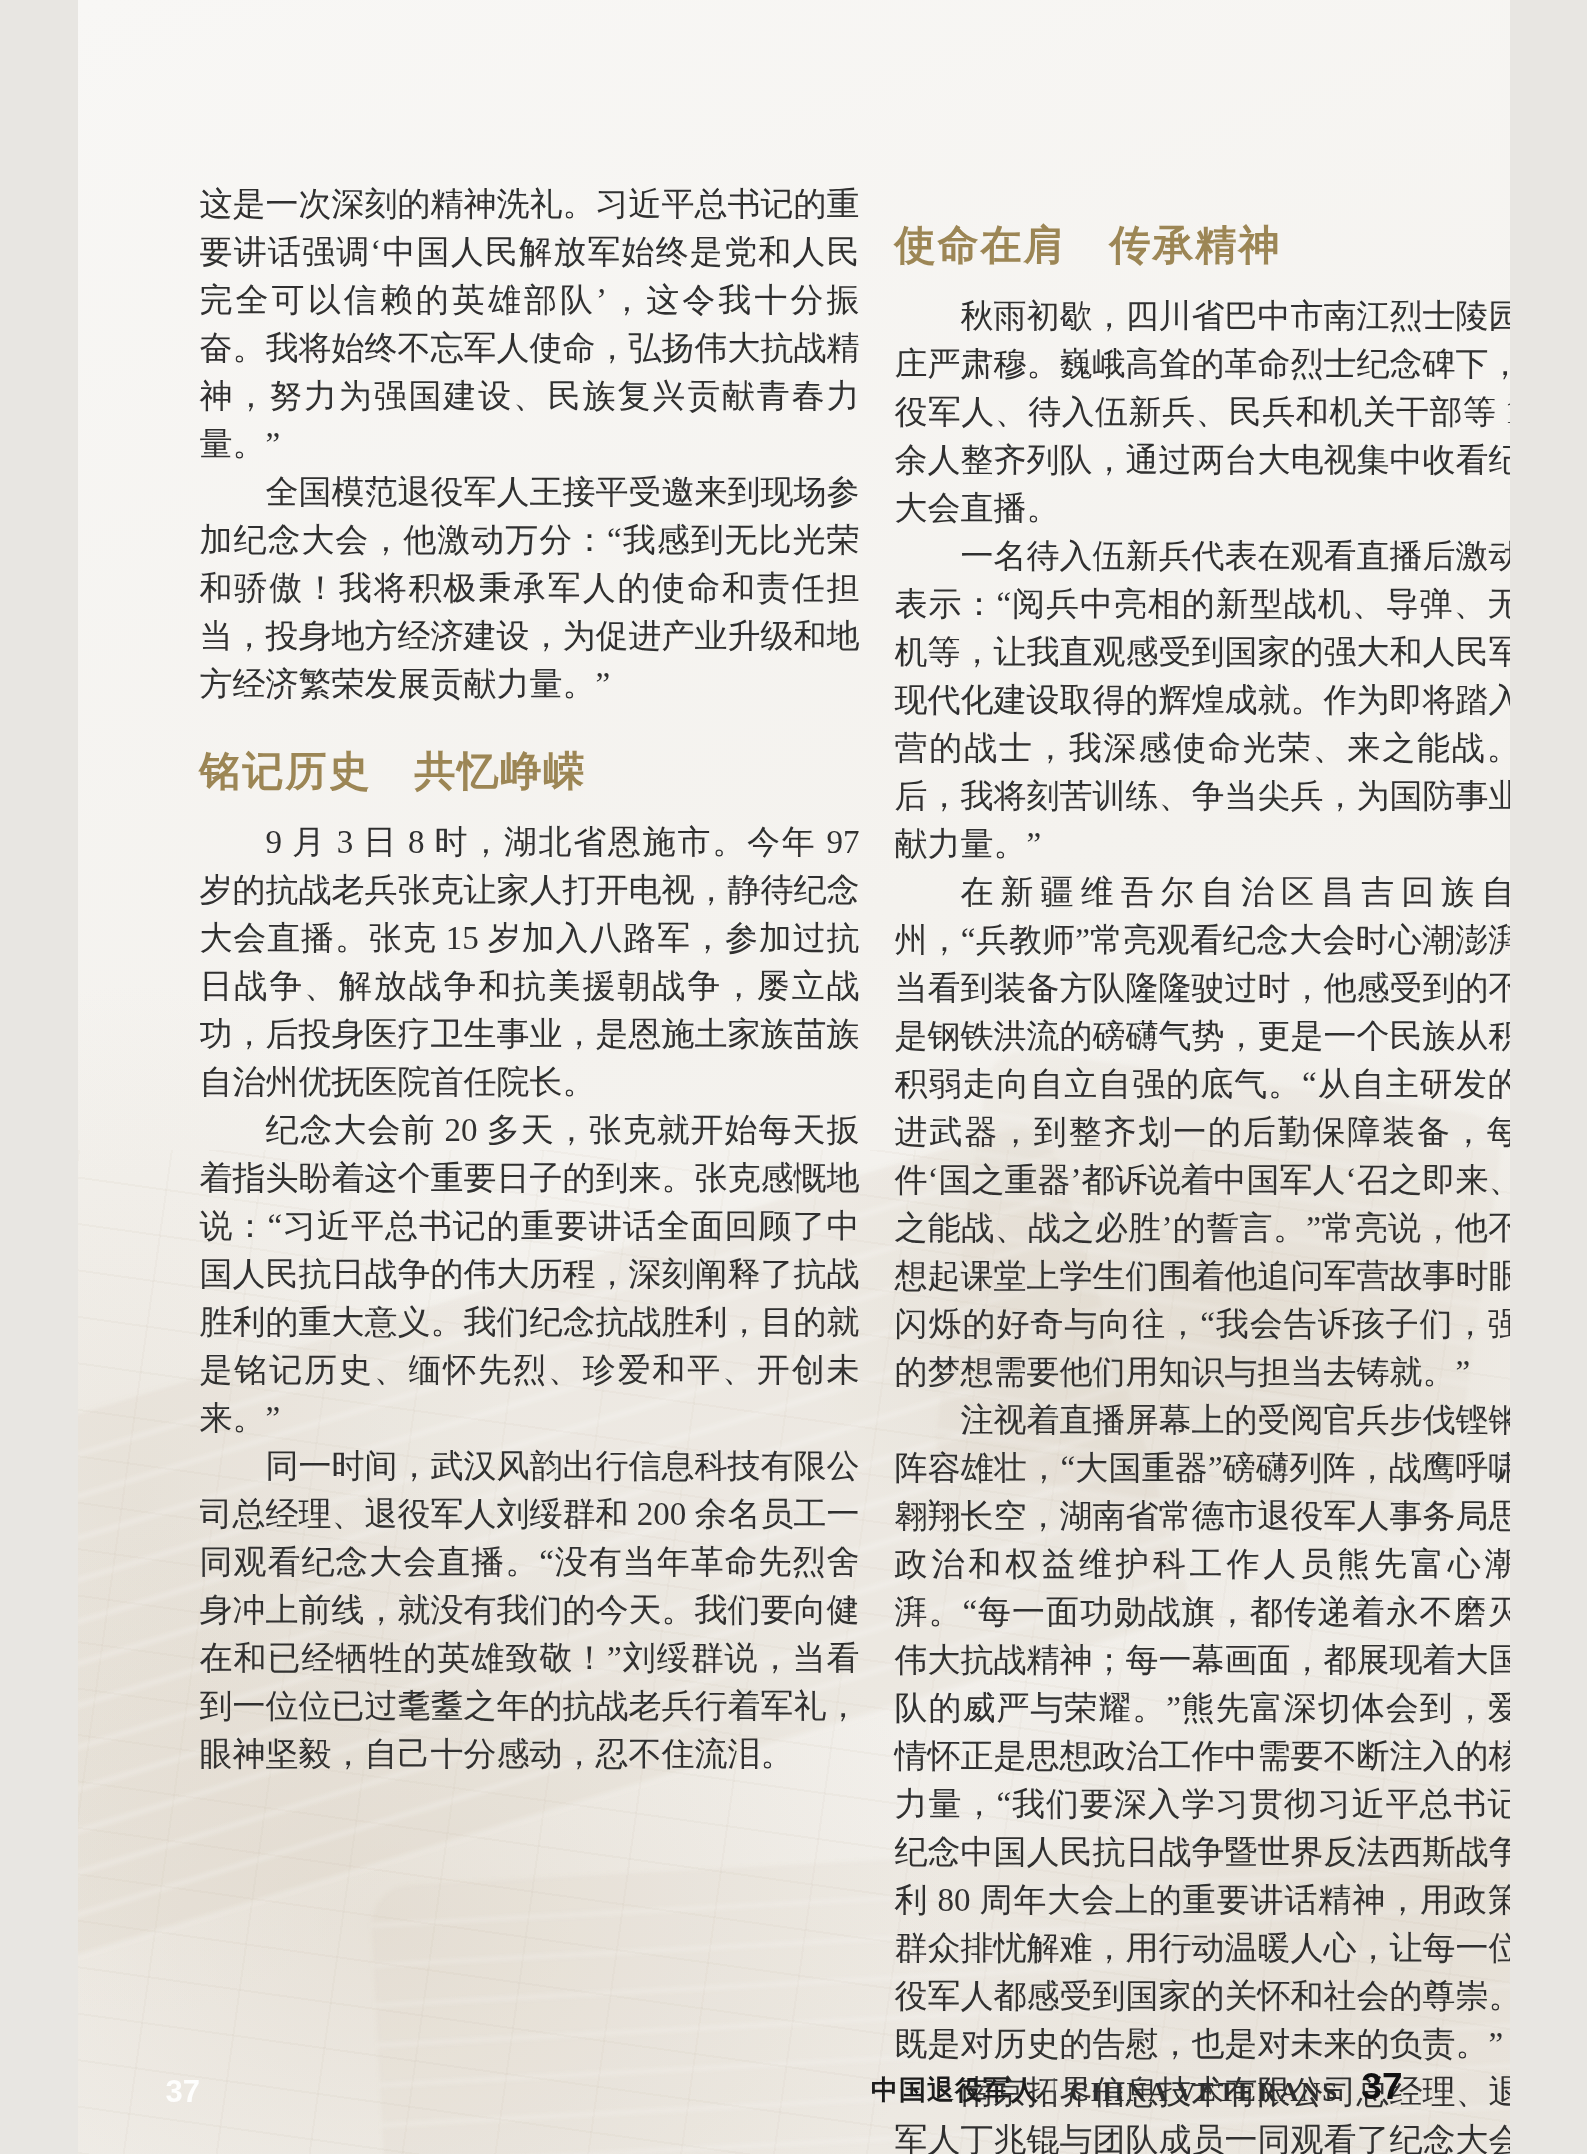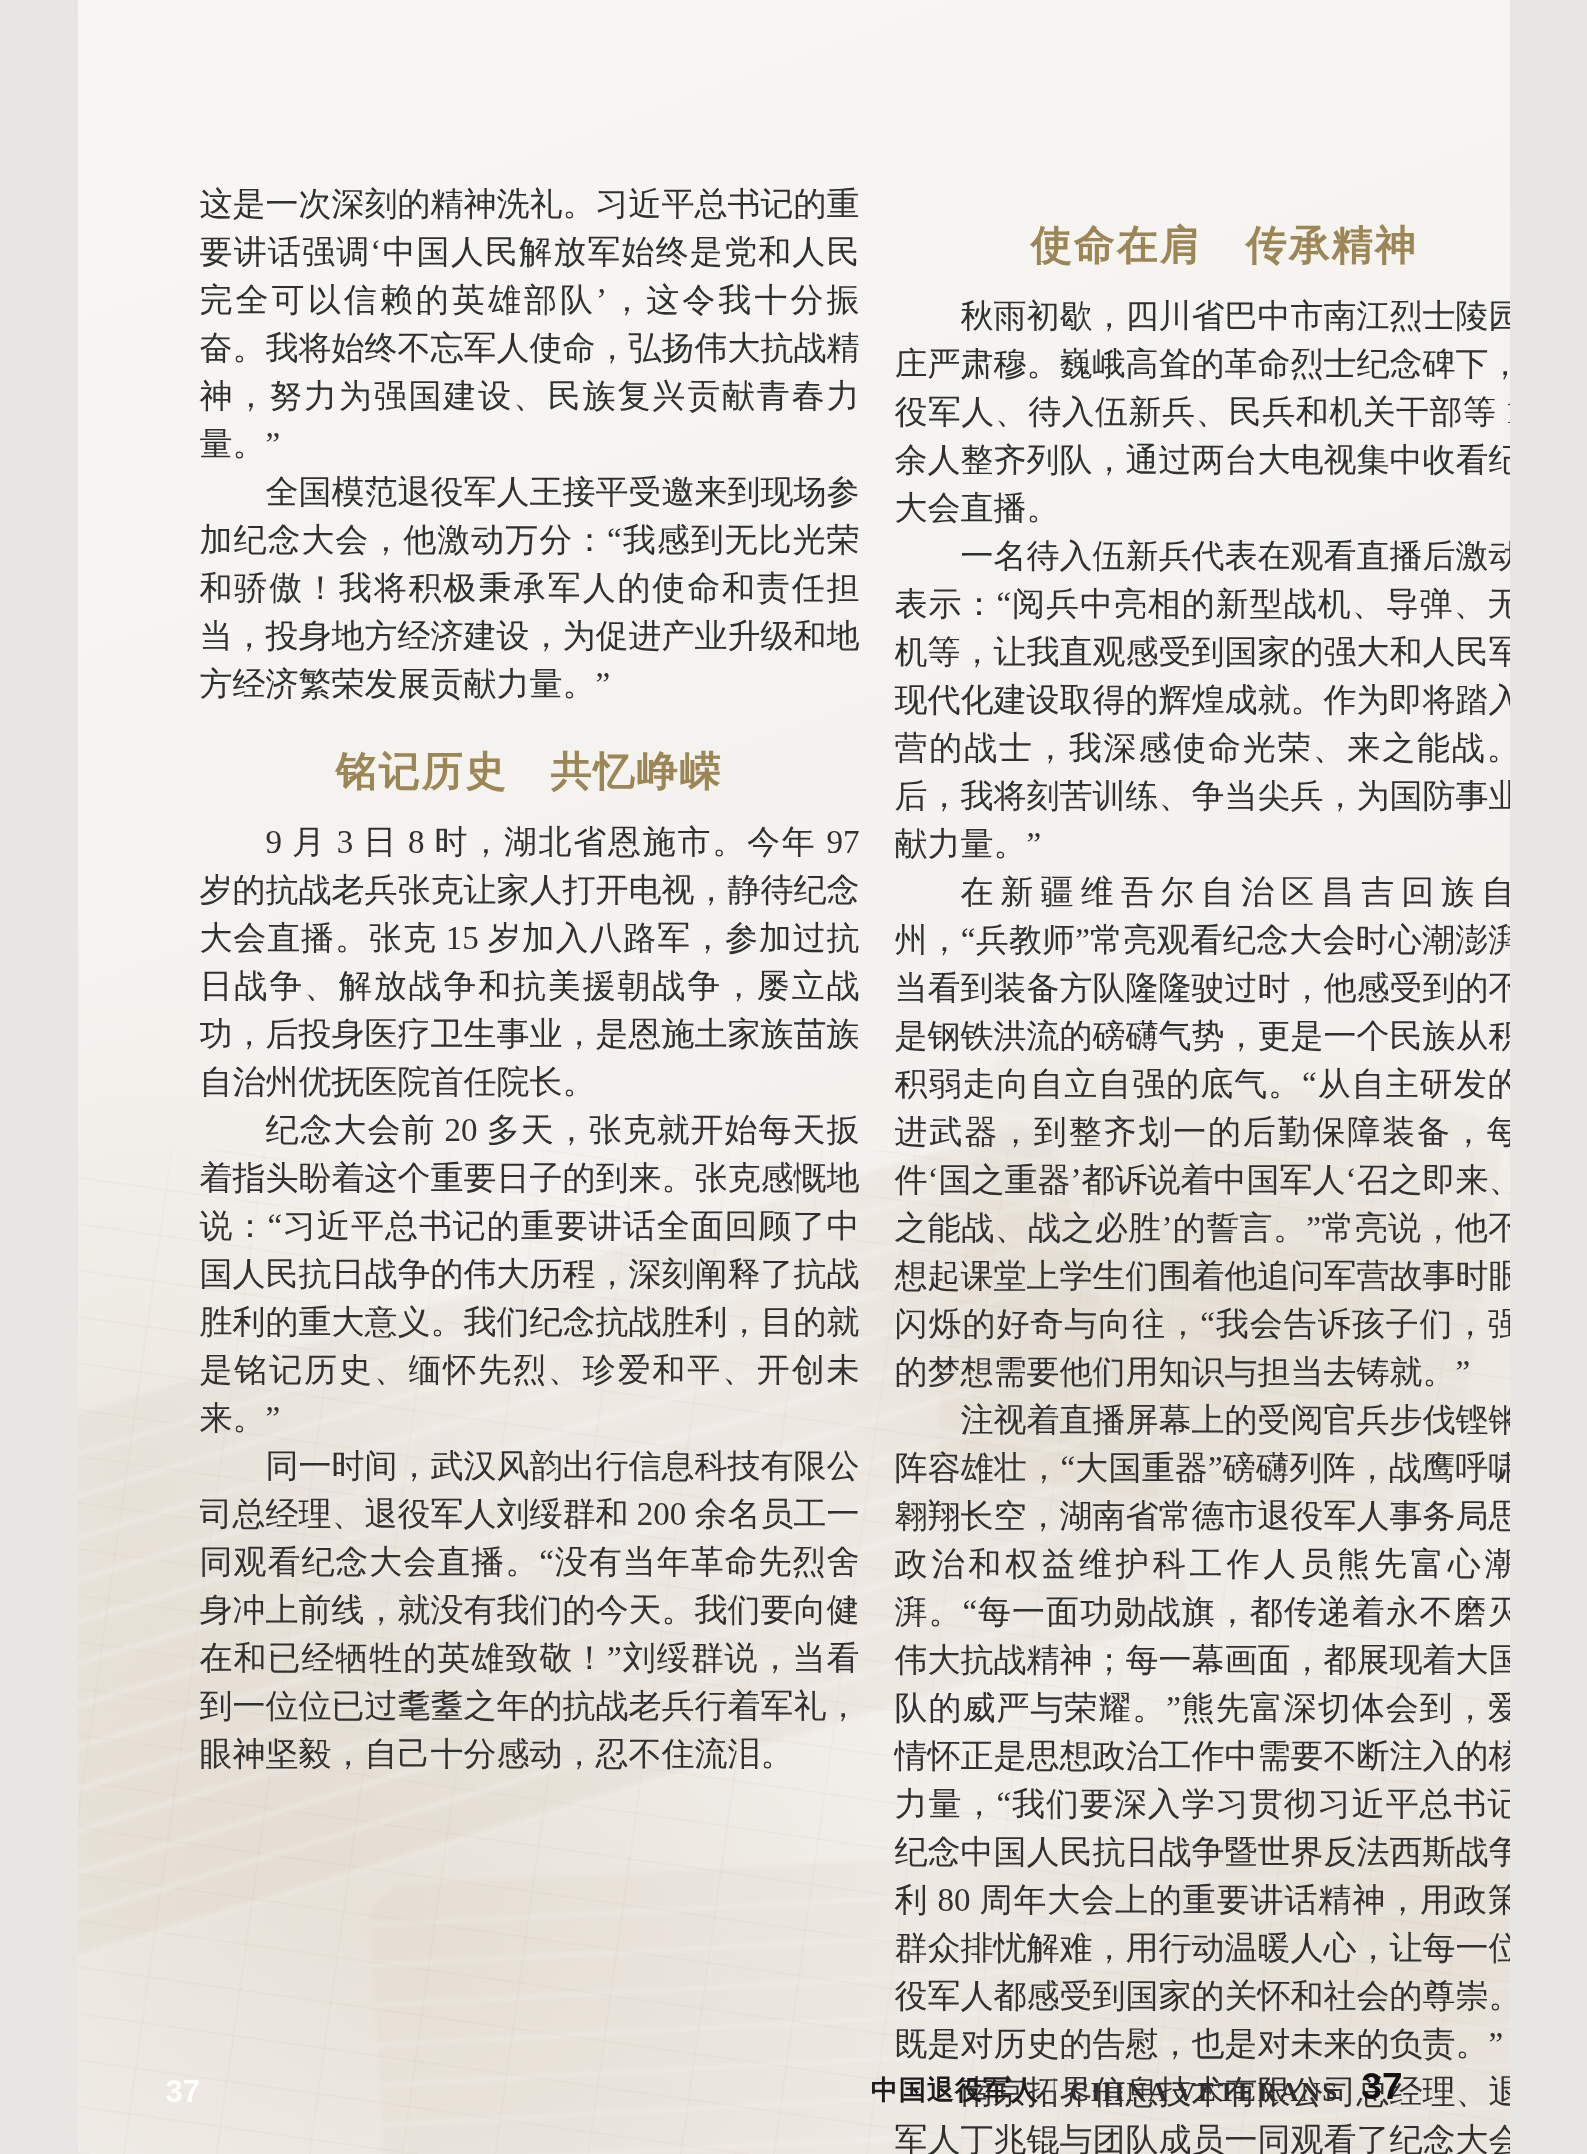--- a/index.html
+++ b/index.html
@@ -41,21 +41,20 @@
     font-size:33px;line-height:48px;
     text-align:justify;
     text-justify:inter-ideograph;
   }
   .col-left{left:122px;}
   .col-right{left:817px;}
   .para{margin:0;text-indent:2em;}
   .no-indent{text-indent:0;}
   .section-heading{
     margin:36px 0 20px;
-    text-align:center;
     color:#9c8655;
     font-size:41px;line-height:54px;
     font-weight:bold;
     letter-spacing:2px;
   }
   .col-right .section-heading{margin-top:38px;}
 
   .footer{
     position:absolute;right:107px;bottom:46px;
     display:flex;align-items:flex-end;

